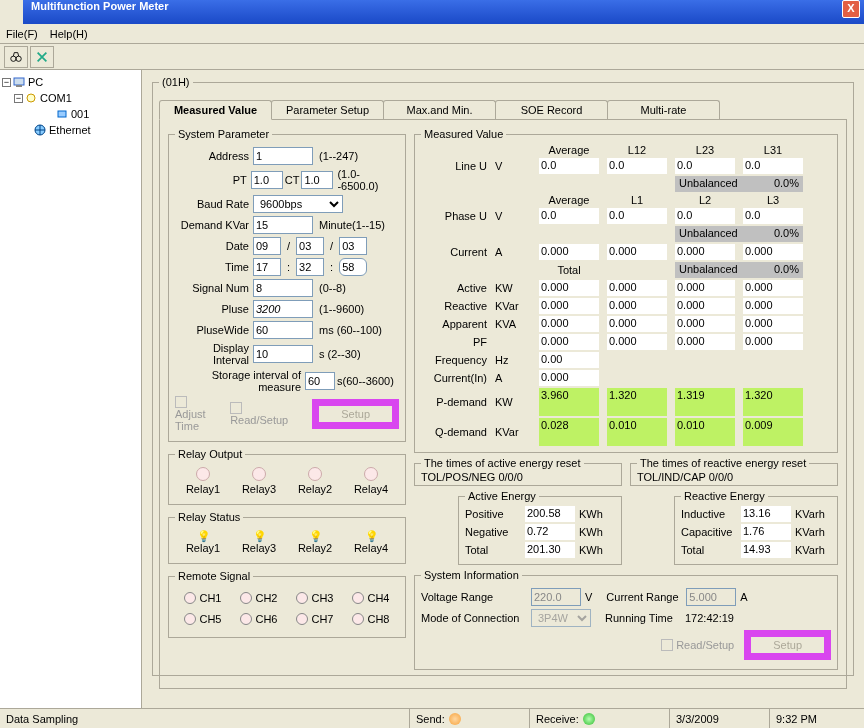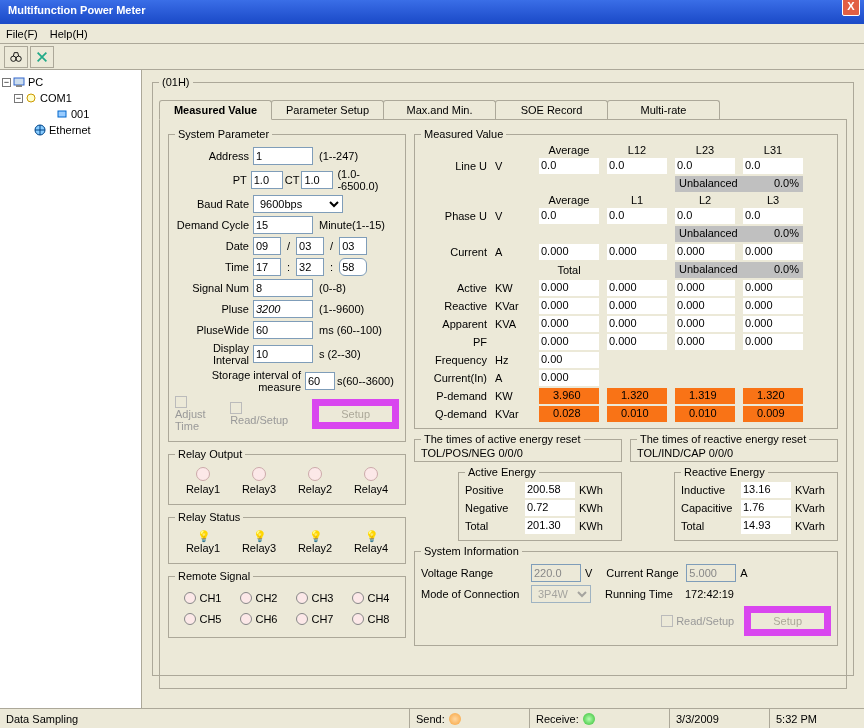--- a/index.html
+++ b/index.html
@@ -1,17 +1,17 @@
 <!DOCTYPE html>
 <html><head>
 <meta charset="utf-8">
 <style>
   *{box-sizing:border-box;font-family:Tahoma,Arial,sans-serif;font-size:11px;}
   body{margin:0;background:#ece9d8;width:864px;height:728px;overflow:hidden;}
-  .titlebar{background:linear-gradient(#3a6ee7,#2a5bd7,#1a4ac7);height:24px;display:flex;align-items:flex-end;padding:8px 4px;color:#fff;font-weight:bold;}
+  .titlebar{background:linear-gradient(#3a6ee7,#2a5bd7,#1a4ac7);height:24px;display:flex;align-items:flex-start;padding:0 4px;color:#fff;font-weight:bold;margin-left:23px;}
   .titlebar .title{flex:1;padding-left:4px;}
   .close-btn{width:18px;height:18px;background:#e25f44;border:1px solid #fff;border-radius:2px;color:#fff;text-align:center;line-height:14px;font-weight:bold;cursor:pointer;}
   .menubar{background:#ece9d8;border-bottom:1px solid #aca899;height:20px;display:flex;align-items:center;padding:0 6px;gap:12px;}
   .menubar span{cursor:pointer;}
   .toolbar{background:#ece9d8;border-bottom:1px solid #aca899;height:26px;display:flex;align-items:center;padding:0 4px;gap:2px;}
   .tb-btn{width:24px;height:22px;border:1px solid #aca899;background:#ece9d8;display:flex;align-items:center;justify-content:center;cursor:pointer;}
   .body{display:flex;height:638px;}
   .tree{width:170px;border-right:1px solid #aca899;background:#fff;padding:4px 2px;line-height:16px;}
   .tree .node{white-space:nowrap;}
   .tree .ind1{padding-left:12px;}
@@ -33,21 +33,21 @@
   input[type=text],select{border:1px solid #7f9db9;height:18px;padding:0 2px;background:#fff;}
   input[disabled],select[disabled]{background:#ece9d8;color:#888;}
   .btn{border:7px solid #d946ef;background:#ece9d8;padding:2px 22px;cursor:pointer;}
   .btn[disabled]{color:#aca899;}
   .relay-dot{width:14px;height:14px;border-radius:50%;background:#fce8e8;border:1px solid #caa;display:inline-block;}
   .bulb{display:inline-block;width:12px;height:12px;}
   .val-grid{display:grid;grid-template-columns:66px 36px 60px 60px 60px 60px;gap:2px 8px;align-items:center;}
   .val-grid .hd{text-align:center;}
   .val-grid .rl{text-align:right;}
   .val-grid .wt{background:#fff;padding:1px 2px;height:16px;min-width:50px;}
-  .val-grid .gy{background:#f97316;padding:1px 14px;height:16px;}
+  .val-grid .gy{background:#bef264;padding:1px 2px;height:28px;}
   .unb{background:#c0c0c0;padding:1px 4px;height:16px;display:flex;justify-content:space-between;grid-column:5/7;}
   .reset-row{display:flex;gap:8px;font-size:11px;}
   .reset-row fieldset{flex:1;padding:2px 6px;}
   .energy-row{display:flex;gap:8px;}
   .energy-row fieldset{flex:1;margin-left:44px;}
   .egrid{display:grid;grid-template-columns:56px 50px 36px;gap:2px 4px;align-items:center;}
   .egrid .wt{background:#fff;padding:1px 2px;height:16px;}
   .status{position:fixed;bottom:0;left:0;right:0;height:20px;border-top:1px solid #aca899;background:#ece9d8;display:flex;align-items:center;font-size:11px;}
   .status>div{border-right:1px solid #aca899;height:100%;display:flex;align-items:center;padding:0 6px;}
   .led{width:12px;height:12px;border-radius:50%;display:inline-block;margin-left:4px;}
@@ -127,21 +127,21 @@
                 <input type="text" style="width: 32px;" value="1.0">
                 <span style="margin:0 2px">CT</span>
                 <input type="text" style="width: 32px;" value="1.0">
                 <span style="margin-left:4px">(1.0--6500.0)</span>
               </div>
             <div class="row">
                 <span class="lbl" style="width:78px">Baud Rate</span>
                 <select style="width:90px"><option>9600bps</option></select>
               </div>
             <div class="row">
-                <span class="lbl" style="width:78px">Demand Cycle</span>
+                <span class="lbl" style="width:78px">Demand KVar</span>
                 <input type="text" style="width: 60px;" value="15">
                 <span style="margin-left:6px">Minute(1--15)</span>
               </div>
             <div class="row">
                 <span class="lbl" style="width:78px">Date</span>
                 <input type="text" style="width: 28px;" value="09">
                 <span style="margin:0 6px">/</span>
                 <input type="text" style="width: 28px;" value="03">
                 <span style="margin:0 6px">/</span>
                 <input type="text" style="width: 28px;" value="03">
@@ -400,14 +400,14 @@
   <div style="flex:0 0 410px">Data Sampling</div>
   <div style="flex:0 0 120px">
       <span>Send:</span>
       <span class="led" style="background:radial-gradient(#ffd7a0,#f7a23c)"></span>
     </div>
   <div style="flex:0 0 140px">
       <span>Receive:</span>
       <span class="led" style="background:radial-gradient(#b6ffb0,#2dbb2d)"></span>
     </div>
   <div style="flex:0 0 100px">3/3/2009</div>
-  <div style="flex:1;border-right:none">5:32 PM</div>
+  <div style="flex:1;border-right:none">9:32 PM</div>
 </div>
 
 </body></html>

